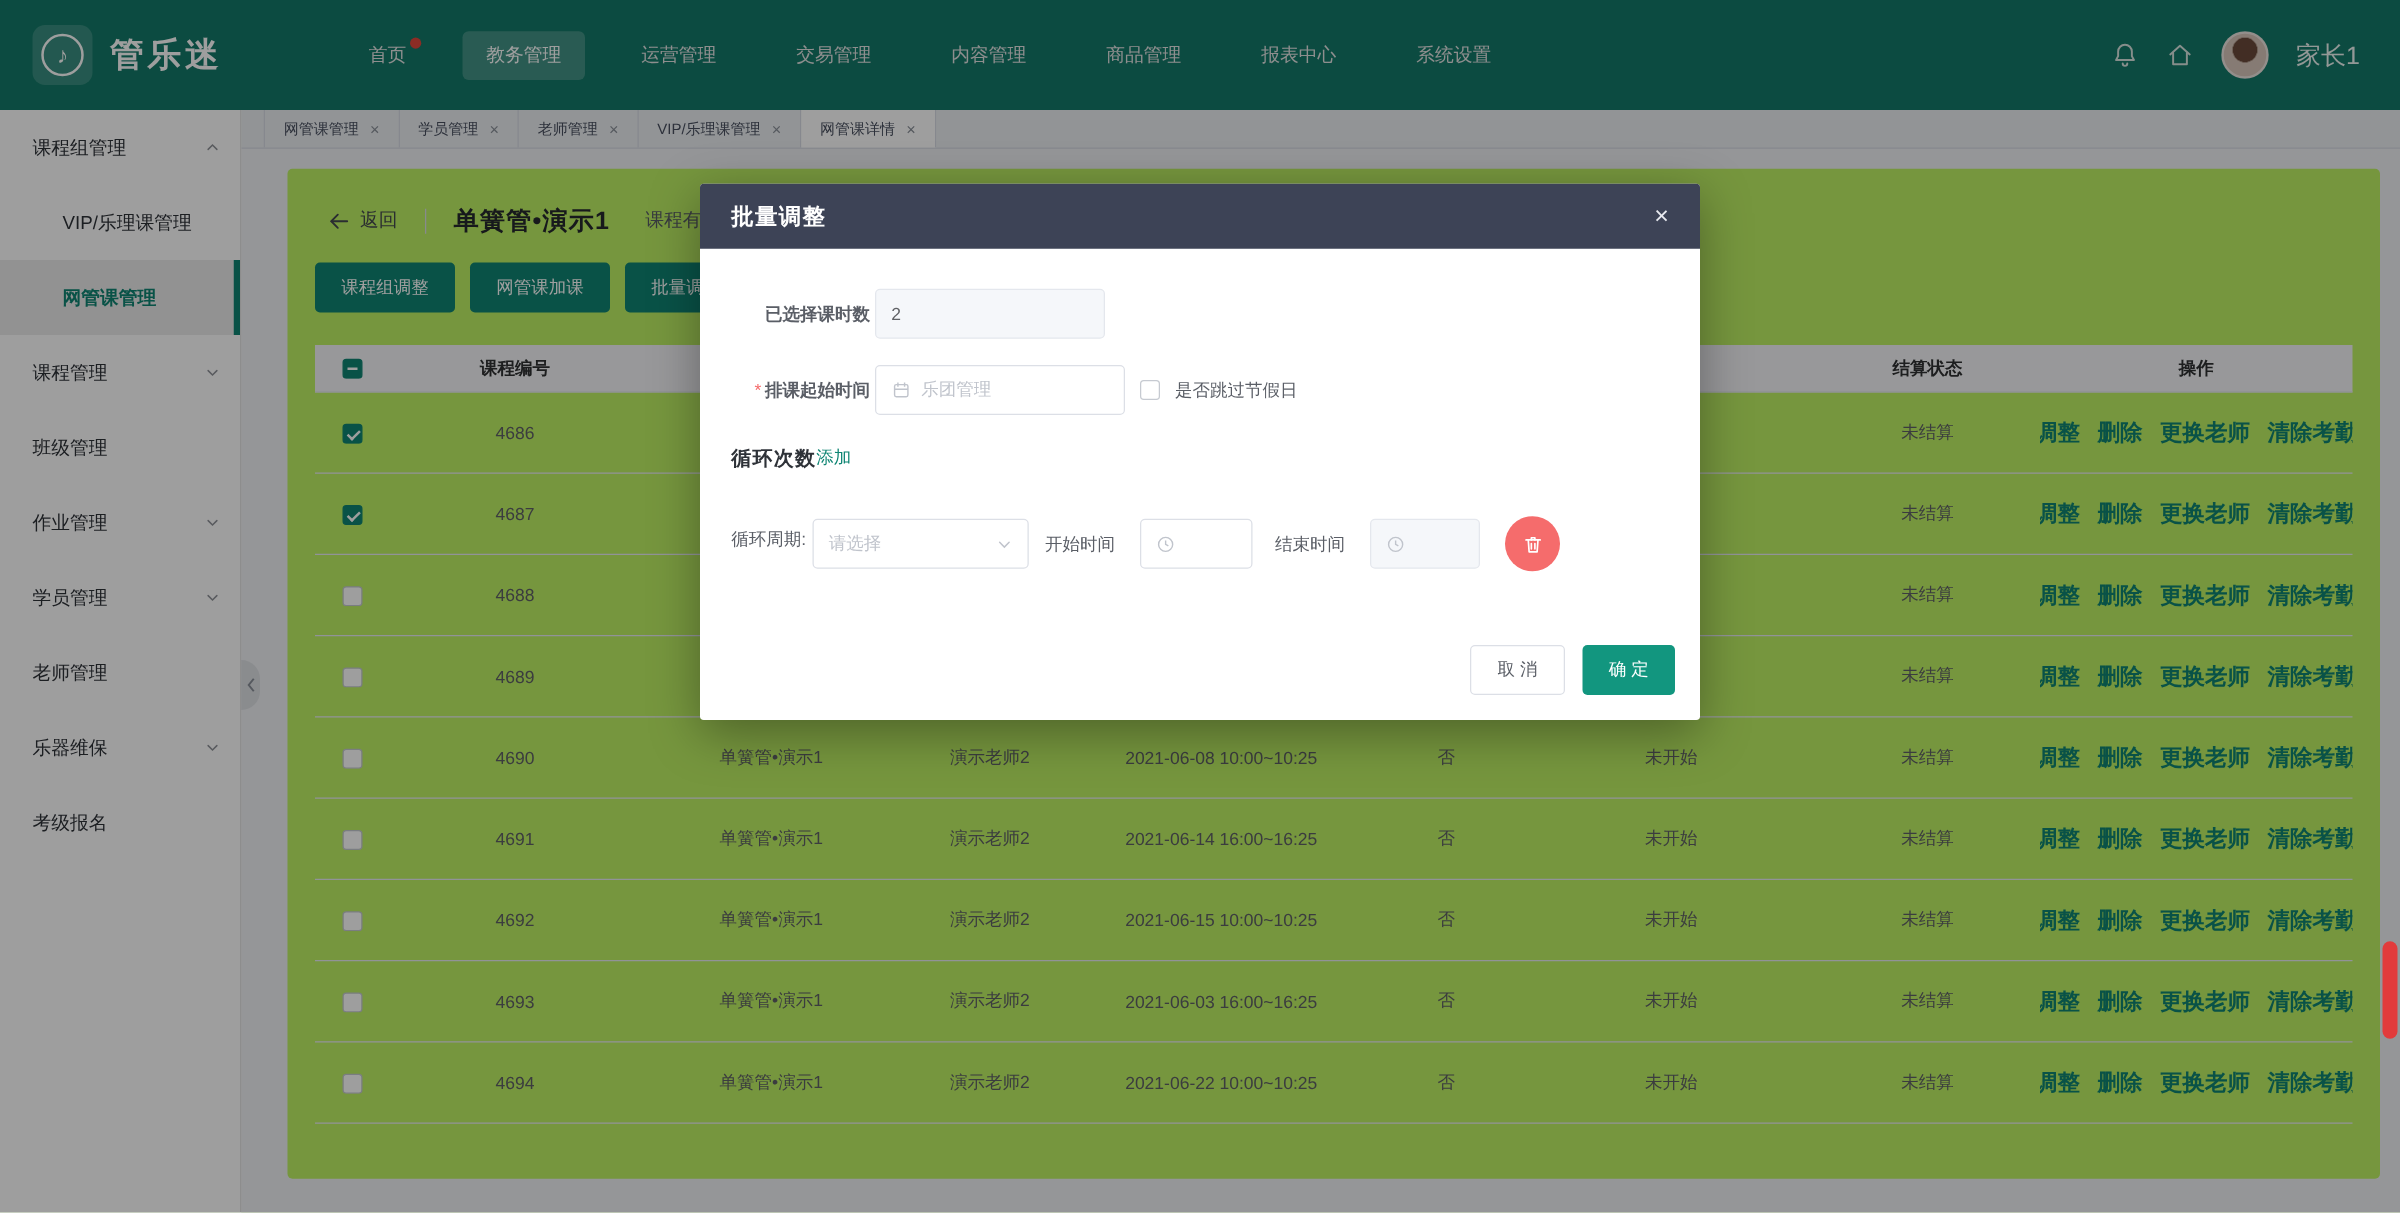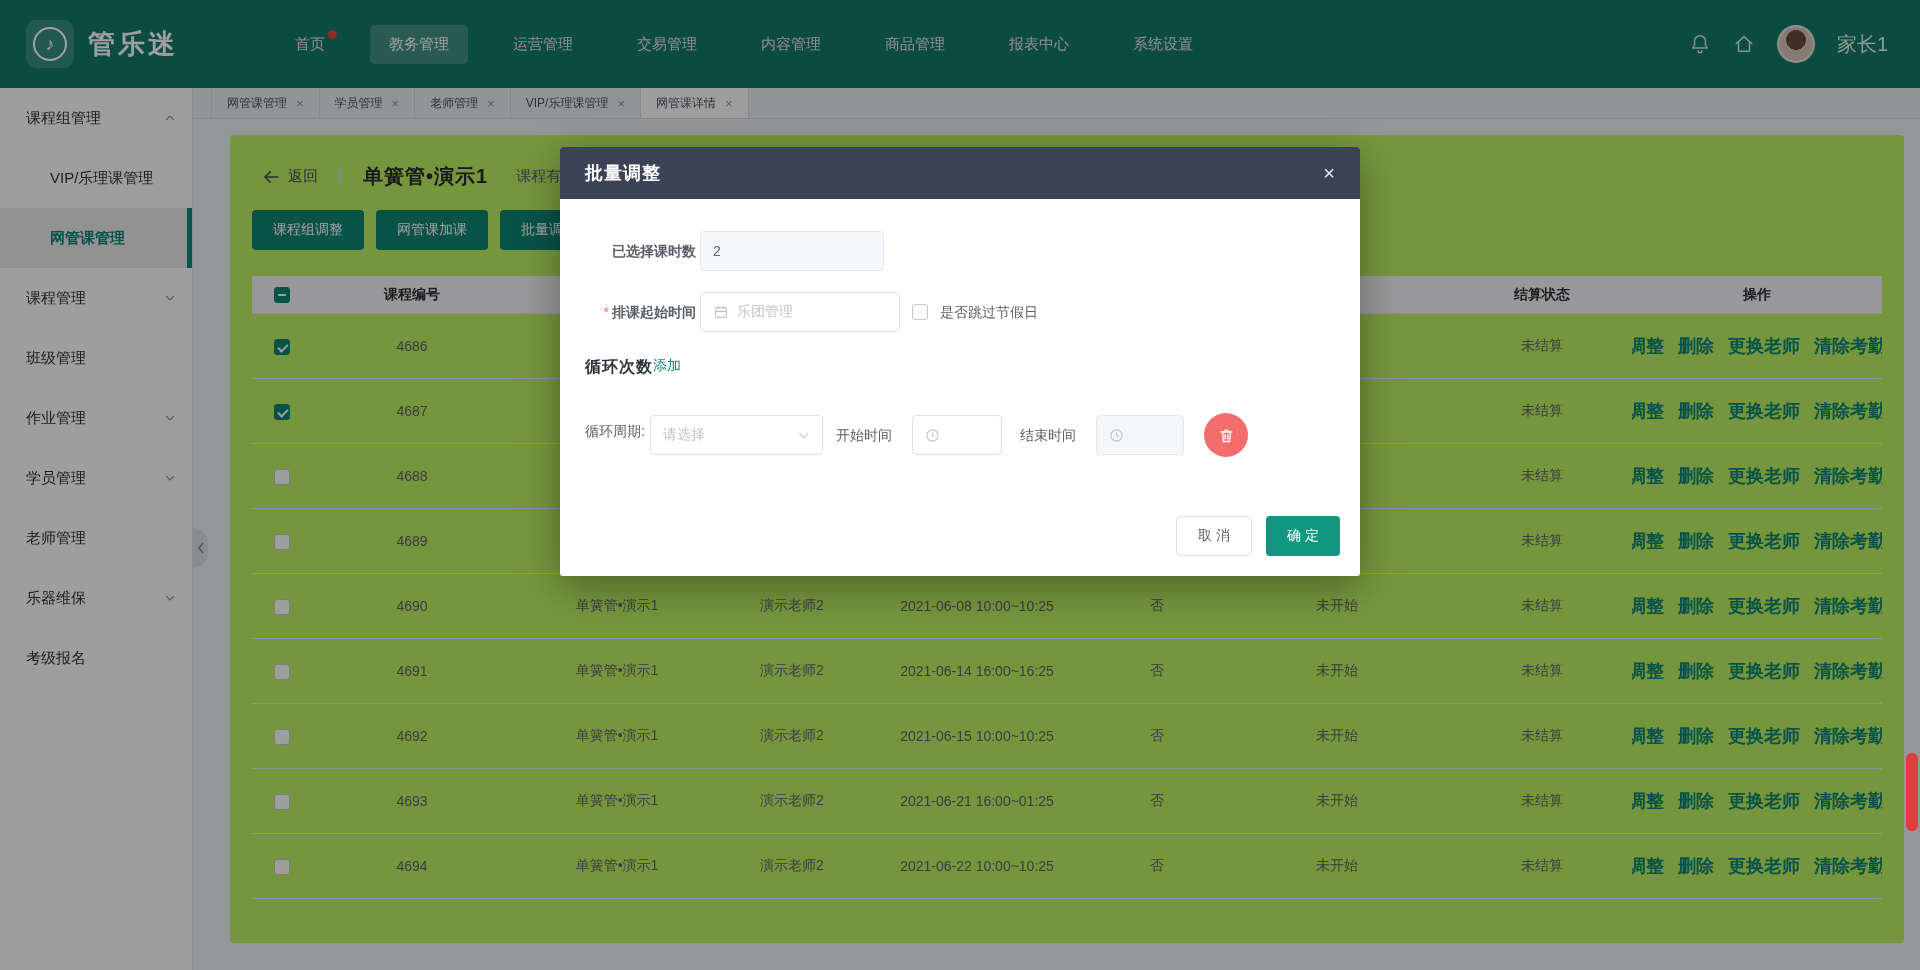--- a/index.html
+++ b/index.html
@@ -380,21 +380,21 @@
           <span class="op">更换老师</span>
           <span class="op">清除考勤</span>
         </div>
       </div>
 
       <div class="trow">
         <div class="td"><span class="cb"></span></div>
         <div class="td">4693</div>
         <div class="td">单簧管•演示1</div>
         <div class="td">演示老师2</div>
-        <div class="td">2021-06-21 16:00~01:25</div>
+        <div class="td">2021-06-03 16:00~16:25</div>
         <div class="td">否</div>
         <div class="td">未开始</div>
         <div class="td">未结算</div>
         <div class="td td-ops">
           <span class="op">调整</span>
           <span class="op">删除</span>
           <span class="op">更换老师</span>
           <span class="op">清除考勤</span>
         </div>
       </div>

